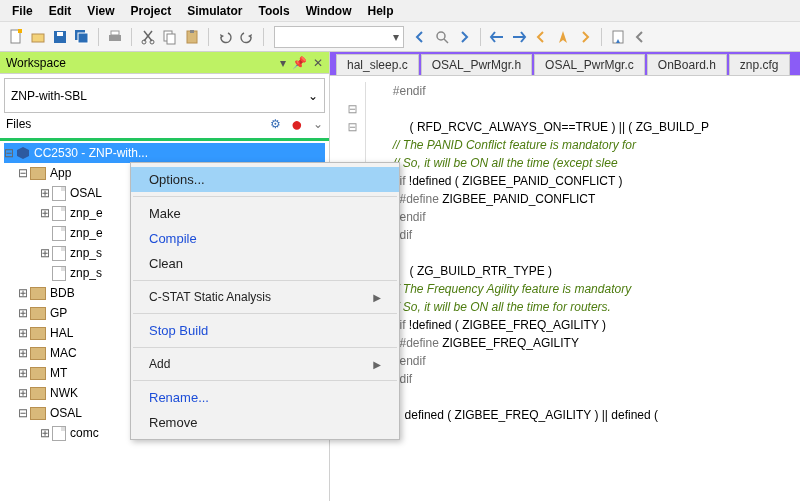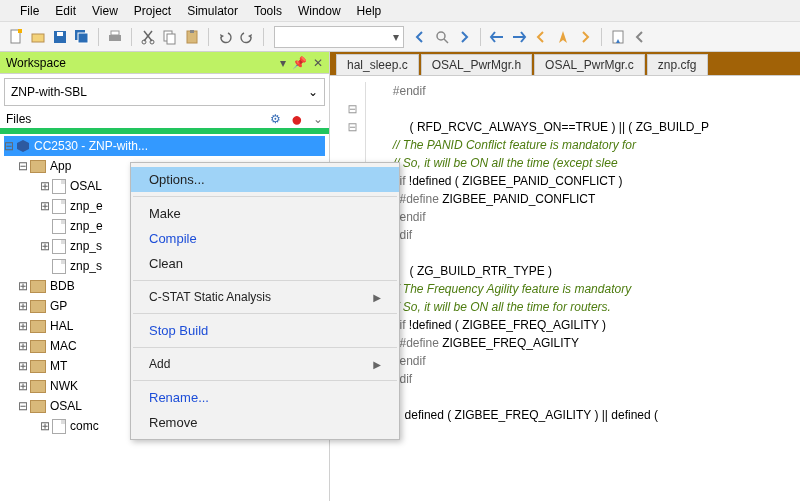--- a/index.html
+++ b/index.html
@@ -1,40 +1,40 @@
 <!DOCTYPE html>
 <html><head>
 <meta charset="utf-8">
 <style>
 * { box-sizing: border-box; margin: 0; padding: 0; font-family: "Segoe UI", Tahoma, sans-serif; font-size: 12px; }
 body { background: #f0f0f0; width: 800px; height: 501px; overflow: hidden; position: relative; }
-.menubar { background: #f0f0f0; height: 22px; display: flex; align-items: center; padding: 0 12px; border-bottom: 1px solid #ddd; }
+.menubar { background: #f0f0f0; height: 22px; display: flex; align-items: center; padding: 0 4px; border-bottom: 1px solid #ddd; font-weight: bold; }
 .menubar span { padding: 2px 8px; cursor: default; }
 .toolbar { background: #f5f5f5; height: 30px; display: flex; align-items: center; padding: 0 6px; gap: 2px; border-bottom: 1px solid #d0d0d0; }
 .tbtn { width: 20px; height: 20px; display: flex; align-items: center; justify-content: center; }
 .tsep { width: 1px; height: 18px; background: #ccc; margin: 0 4px; }
 .combo { width: 130px; height: 22px; border: 1px solid #c0c0c0; background: #fff; margin: 0 4px; display:flex; align-items:center; justify-content:flex-end; padding-right:4px;color:#555;}
 .main { display: flex; height: 449px; }
 .workspace { width: 330px; background: #fff; border-right: 1px solid #d0d0d0; display: flex; flex-direction: column; }
 .ws-title { background: #bef264; height: 22px; display: flex; align-items: center; justify-content: space-between; padding: 0 6px; font-size: 12px; border-bottom: 1px solid #d0d0d0;}
 .ws-icons { display:flex; gap:6px; color:#555;}
-.ws-dd { height: 28px; border: 1px solid #c0c0c0; margin: 4px; display: flex; align-items: center; padding: 0 6px; background: #fff; justify-content:space-between;}
-.ws-header { height: 24px; display: flex; align-items: center; padding: 0 6px; border-bottom: 6px solid #22c55e; justify-content:space-between;}
+.ws-dd { height: 35px; border: 1px solid #c0c0c0; margin: 4px; display: flex; align-items: center; padding: 0 6px; background: #fff; justify-content:space-between;}
+.ws-header { height: 24px; display: flex; align-items: flex-start; padding: 0 6px; border-bottom: 3px solid #22c55e; justify-content:space-between;}
 .ws-header .icons{display:flex;gap:10px;align-items:center;}
 .gear{color:#3a6fb7;} .reddot{color:#d22; font-size:20px; line-height:10px;}
 .tree { flex: 1; overflow: hidden; padding: 2px 4px; font-size: 13px; }
 .tree-row { display: flex; align-items: center; height: 20px; white-space: nowrap; }
 .indent1{padding-left:14px;} .indent2{padding-left:36px;}
 .exp { width:10px; text-align:center; color:#666; margin-right:2px;}
 .folder{width:16px;height:13px;background:#d9b97a;border:1px solid #b89050;margin-right:4px;}
 .cfile{width:14px;height:15px;border:1px solid #aaa;background:#fff;margin-right:4px;position:relative;}
 .cfile::after{content:"";position:absolute;top:0;right:0;width:4px;height:4px;background:#ddd;}
 .sel { background: #3399ff; color: #fff; }
 .sel.row-extend{width:100%;}
-.tabs { height: 24px; background: #a16207; display: flex; align-items: flex-end; border-bottom: 1px solid #ccc; padding-left: 6px; gap:0;}
+.tabs { height: 24px; background: #8b5cf6; display: flex; align-items: flex-end; border-bottom: 1px solid #ccc; padding-left: 6px; gap:0;}
 .tab { padding: 3px 10px; background: #eee; border: 1px solid #ccc; border-bottom: none; margin-right: 2px; font-size: 12px; color:#333;}
 .editor { flex: 1; background: #fff; padding: 6px 0 0 10px; font-family: Consolas, "Courier New", monospace; font-size: 14px; line-height: 18px; white-space: pre; overflow: hidden; color:#000;}
 .editor .cm { color: #4d7c0f; font-style: italic; }
 .editor .pp { color: #737373; }
 .gutter{display:inline-block;width:26px;border-right:1px solid #ddd;margin-right:10px;color:#999;text-align:center;}
 .ctx-menu { position: absolute; left: 130px; top: 162px; width: 270px; background: #f2f2f2; border: 1px solid #bcbcbc; box-shadow: 2px 2px 6px rgba(0,0,0,.25); padding: 4px 0; z-index: 100; }
 .ctx-item { padding: 5px 18px; font-size: 13px; color: #222; display:flex; justify-content:space-between; align-items:center;}
 .ctx-item.hover { background: #9fd3f7; }
 .ctx-item.disabled { color: #1d4ed8; }
 .ctx-sep { height: 1px; background: #d6d6d6; margin: 4px 2px; }
@@ -282,20 +282,21 @@
           <span>comc</span>
         </div>
     </div>
   </div>
 
   <div class="right-pane">
     <div class="tabs">
       <div class="tab">hal_sleep.c</div>
       <div class="tab">OSAL_PwrMgr.h</div>
       <div class="tab">OSAL_PwrMgr.c</div>
+      <div class="tab">OnBoard.h</div>
       <div class="tab">znp.cfg</div>
     </div>
     <div class="editor"><span class="gutter"> </span>  <span class="pp">#endif</span>
 <span class="gutter">⊟</span>
 <span class="gutter">⊟</span>    <span>( RFD_RCVC_ALWAYS_ON==TRUE ) || ( ZG_BUILD_P</span>
 <span class="gutter"> </span>  <span class="cm">// The PANID Conflict feature is mandatory for</span>
 <span class="gutter"> </span>  <span class="cm">// So, it will be ON all the time (except slee</span>
 <span class="gutter"> </span>  <span class="pp">#if</span><span> !defined ( ZIGBEE_PANID_CONFLICT )</span>
 <span class="gutter"> </span>  <span class="pp">  #define</span><span> ZIGBEE_PANID_CONFLICT</span>
 <span class="gutter"> </span>  <span class="pp">#endif</span>

